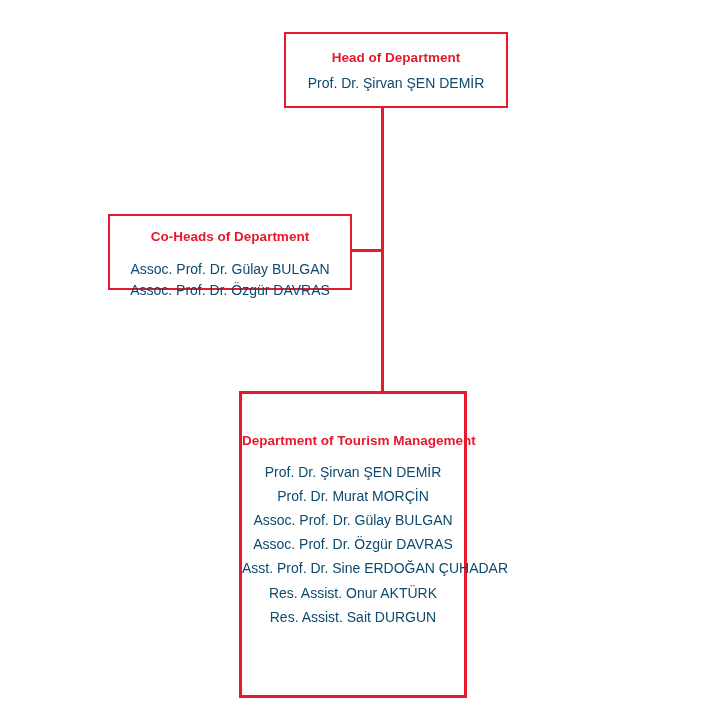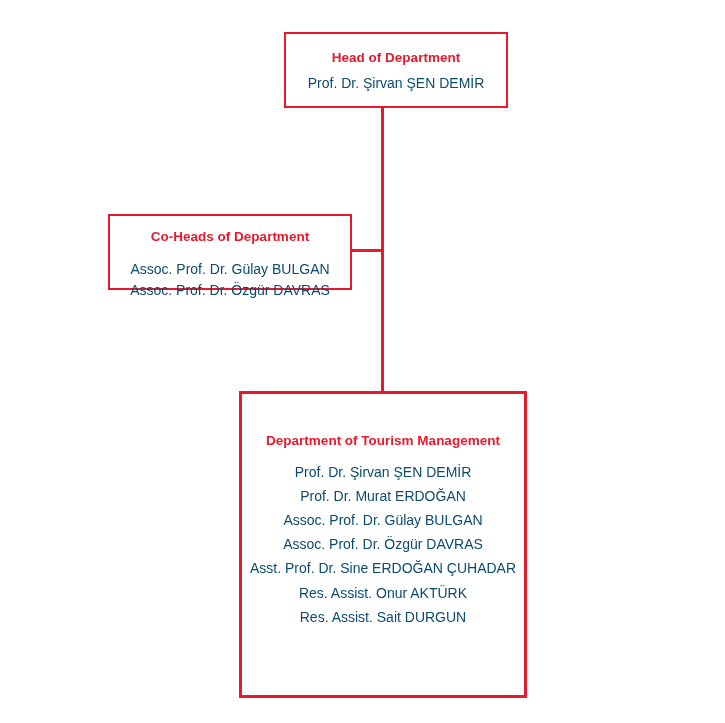--- a/index.html
+++ b/index.html
@@ -80,21 +80,21 @@
     height: 76px;
     padding-top: 11px;
   }
   #box-coheads .box-title { margin-bottom: 12px; }
   #box-coheads .member { line-height: 1.55; }
 
   
   #box-department {
     left: 239px;
     top: 391px;
-    width: 288px;
+    width: 228px;
     height: 307px;
     border-width: 3px;
     padding-top: 37px;
   }
   #box-department .box-title {
     font-size: 13.5px;
     margin-bottom: 9px;
   }
   #box-department .member {
     line-height: 1.73;
@@ -116,21 +116,21 @@
 
   <div class="box" id="box-coheads">
     <div class="box-title">Co-Heads of Department</div>
     <div class="member">Assoc. Prof. Dr. Gülay BULGAN</div>
     <div class="member">Assoc. Prof. Dr. Özgür DAVRAS</div>
   </div>
 
   <div class="box" id="box-department">
     <div class="box-title">Department of Tourism Management</div>
     <div class="member">Prof. Dr. Şirvan ŞEN DEMİR</div>
-    <div class="member">Prof. Dr. Murat ERDOĞAN</div>
+    <div class="member">Prof. Dr. Murat MORÇİN</div>
     <div class="member">Assoc. Prof. Dr. Gülay BULGAN</div>
     <div class="member">Assoc. Prof. Dr. Özgür DAVRAS</div>
     <div class="member">Asst. Prof. Dr. Sine ERDOĞAN ÇUHADAR</div>
     <div class="member">Res. Assist. Onur AKTÜRK</div>
     <div class="member">Res. Assist. Sait DURGUN</div>
   </div>
 
 </div>
 
 </body></html>

